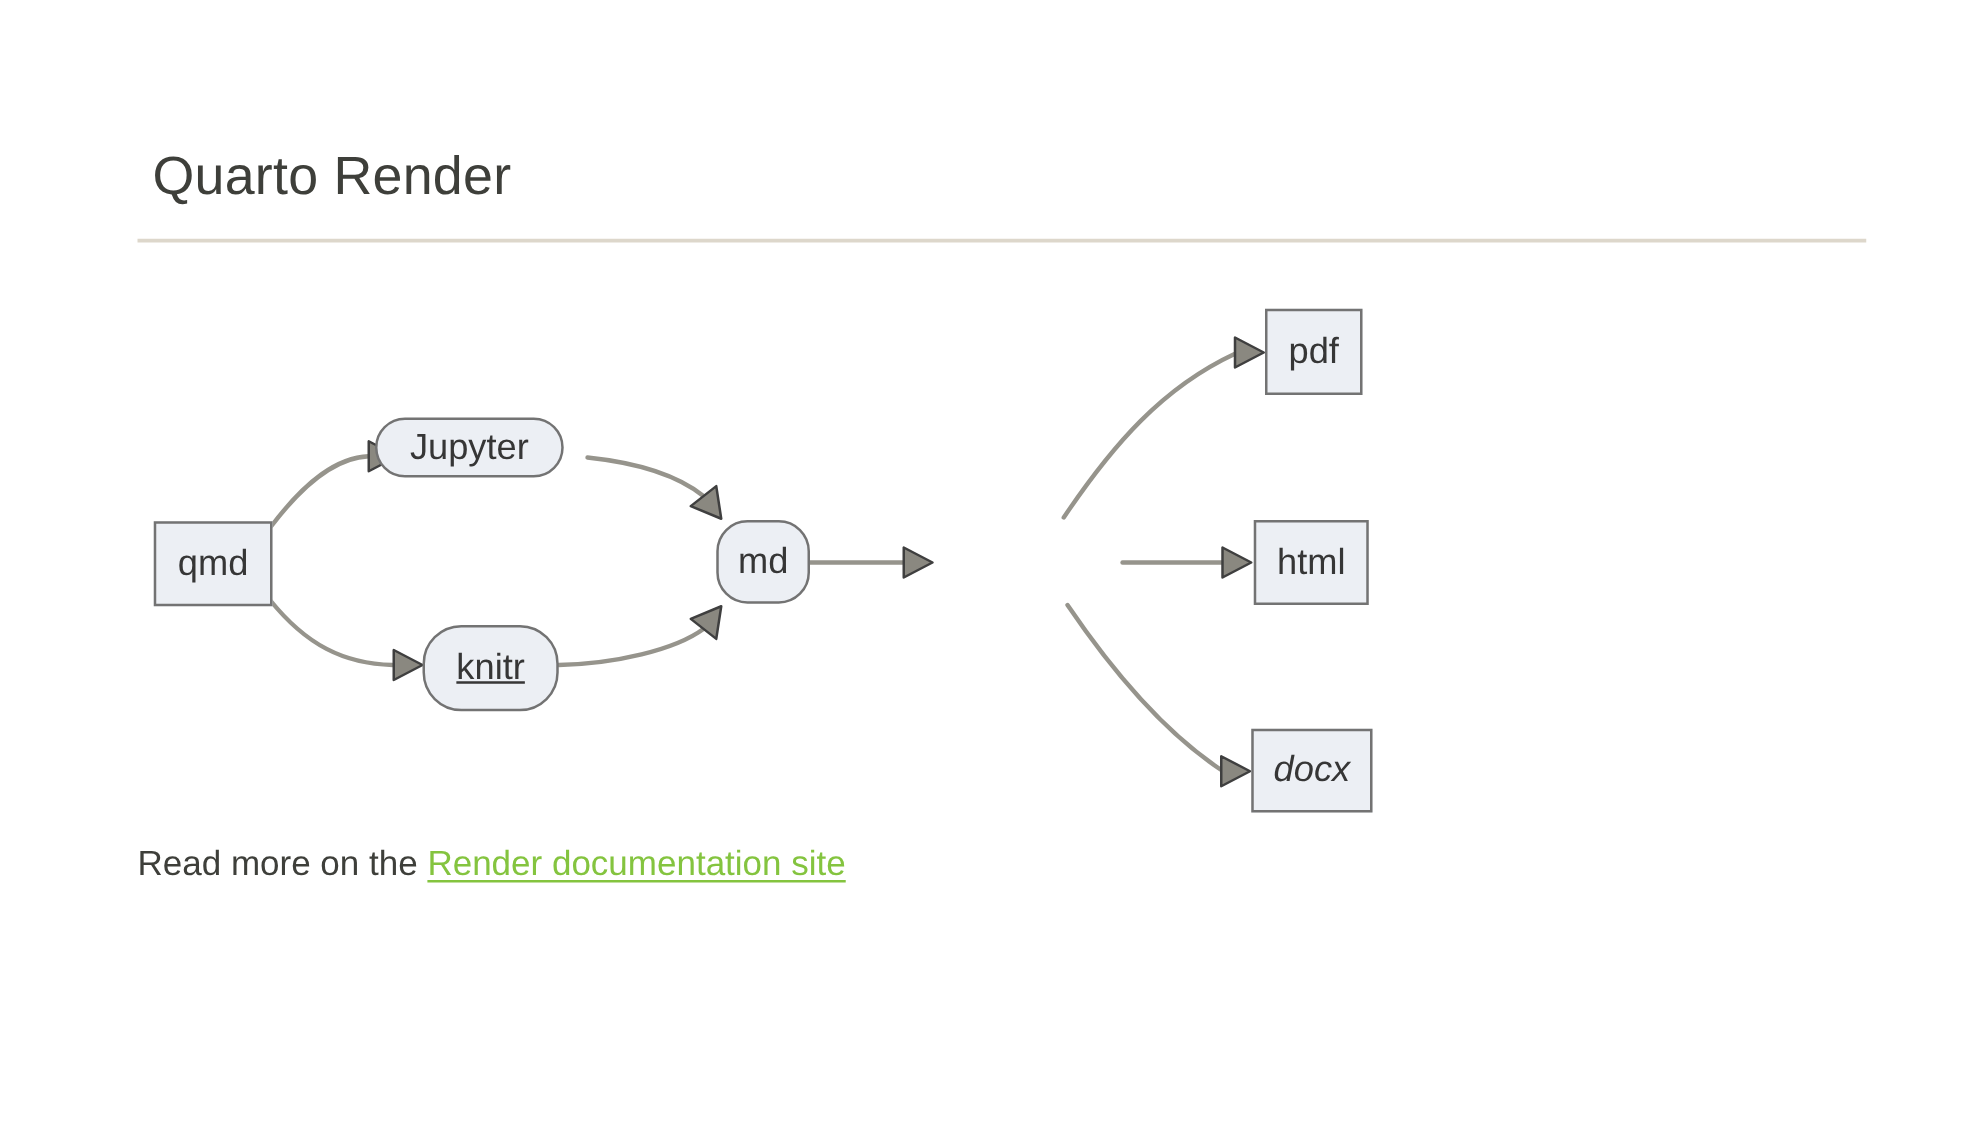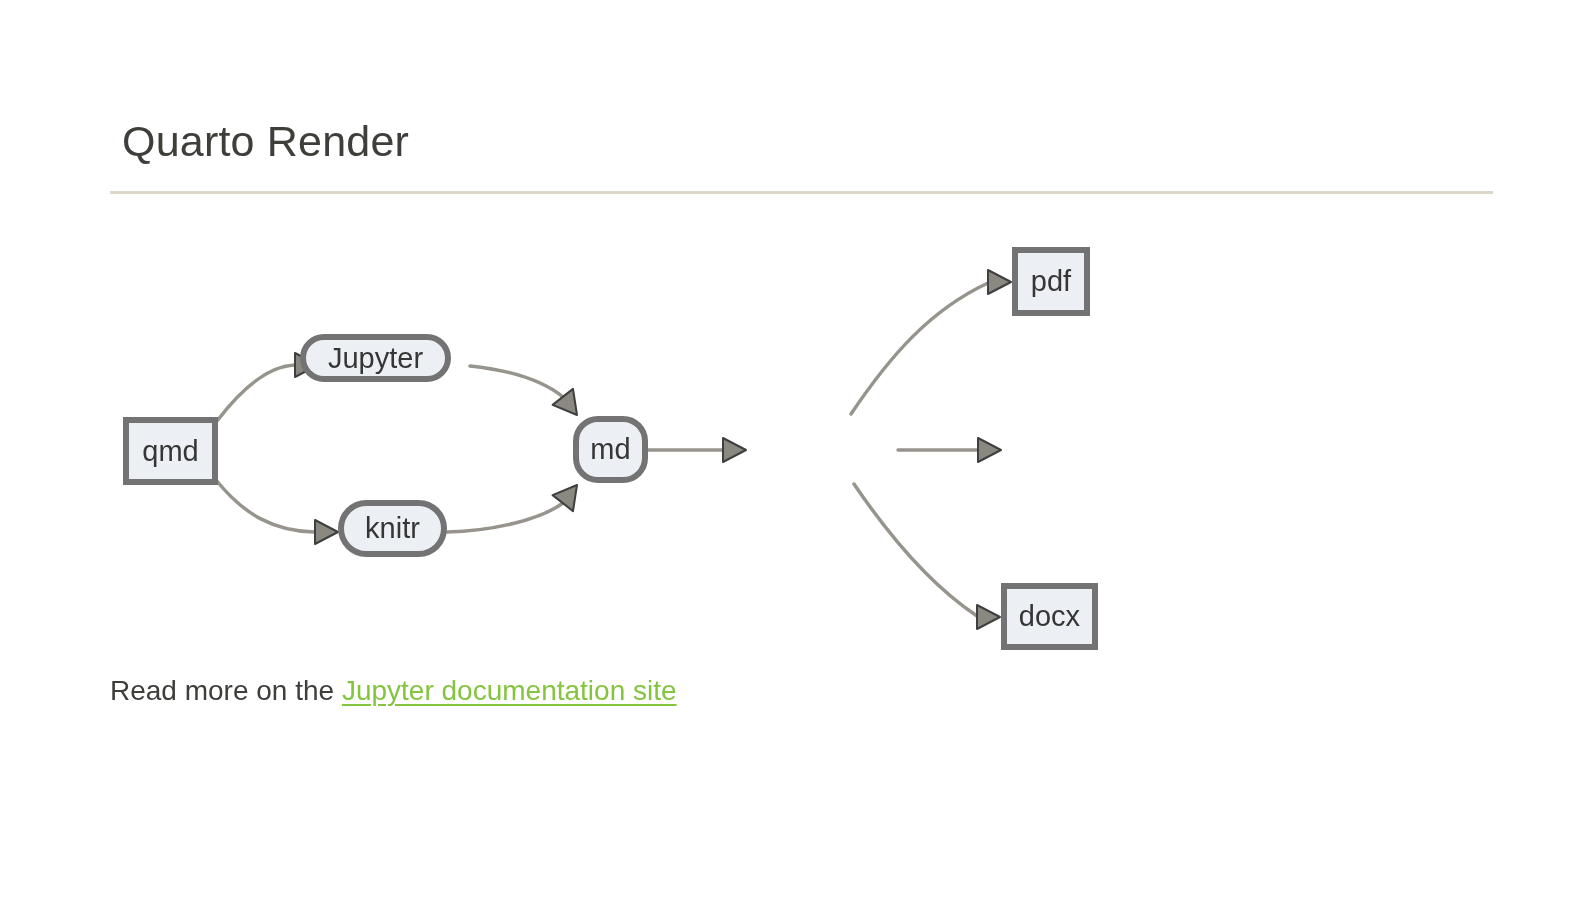--- a/index.html
+++ b/index.html
@@ -14,33 +14,33 @@
     letter-spacing: 0.2px;
   }
   .rule {
     position: absolute; left: 110px; top: 191px; width: 1383px; height: 3px;
     background: #ddd7cb;
   }
   .diagram { position: absolute; left: 0; top: 0; width: 1570px; height: 912px; }
   .edges { position: absolute; left: 0; top: 0; }
   .node {
     position: absolute; box-sizing: border-box;
-    background: #eceff4; border: 6px solid #737373;
+    background: #eceff4; border: 2px solid #737373;
     display: flex; align-items: center; justify-content: center;
     font-size: 29px; color: #363636; line-height: 1;
   }
   .stadium { border-radius: 34px; }
   .node-qmd    { left: 123px; top: 417px; width: 95px;  height: 68px; }
   .node-jupyter{ left: 300px; top: 334px; width: 151px; height: 48px; border-radius: 31px; }
-  .node-knitr  { left: 338px; top: 500px; width: 109px; height: 57px; border-radius: 31px; }
+  .node-knitr  { left: 338px; top: 500px; width: 109px; height: 69px; border-radius: 31px; text-decoration: underline; }
   .node-md     { left: 573px; top: 416px; width: 75px;  height: 67px; border-radius: 25px; }
   .node-pandoc { left: 748px; top: 415px; width: 150px; height: 68px; }
   .node-pdf    { left: 1012px; top: 247px; width: 78px; height: 69px; }
   .node-html   { left: 1003px; top: 416px; width: 92px; height: 68px; }
-  .node-docx   { left: 1001px; top: 583px; width: 97px; height: 67px; }
+  .node-docx   { left: 1001px; top: 583px; width: 97px; height: 67px; font-style: italic; }
   .footer {
     position: absolute; left: 110px; top: 672px; margin: 0;
     font-size: 28px; color: #3e3f3a; line-height: 1.35;
   }
   .footer a {
     color: #84c43f; text-decoration: underline; text-decoration-thickness: 2px;
     text-underline-offset: 4px;
   }
 </style>
 </head>
@@ -72,16 +72,17 @@
       <path d="M978,438 L978,462 L1001,450 Z"></path>
       <path d="M977,605 L977,629 L1000,617 Z"></path>
     </g>
   </svg>
 
   <div class="node node-qmd">qmd</div>
   <div class="node node-jupyter">Jupyter</div>
   <div class="node node-knitr">knitr</div>
   <div class="node node-md">md</div>
   <div class="node node-pdf">pdf</div>
+  <div class="node node-html">html</div>
   <div class="node node-docx">docx</div>
 </div>
 
-<p class="footer"><span>Read more on the </span><a href="#">Jupyter documentation site</a></p>
+<p class="footer"><span>Read more on the </span><a href="#">Render documentation site</a></p>
 
 </body></html>

